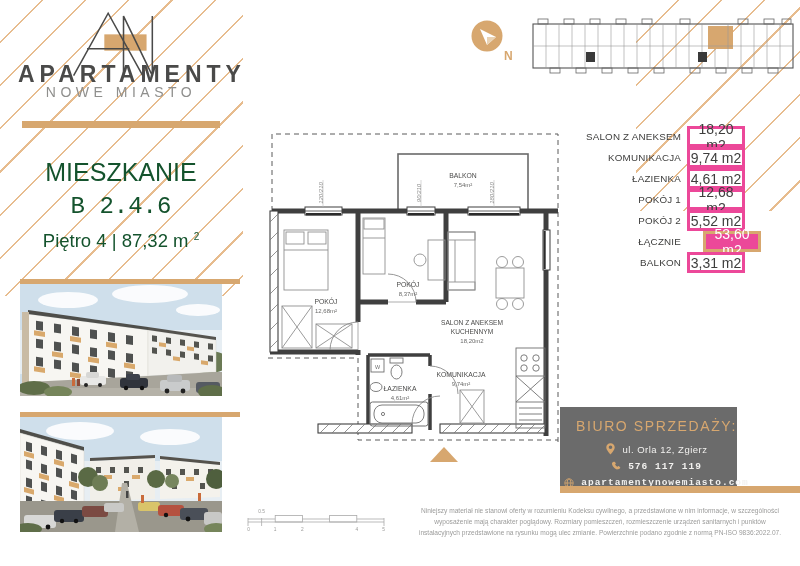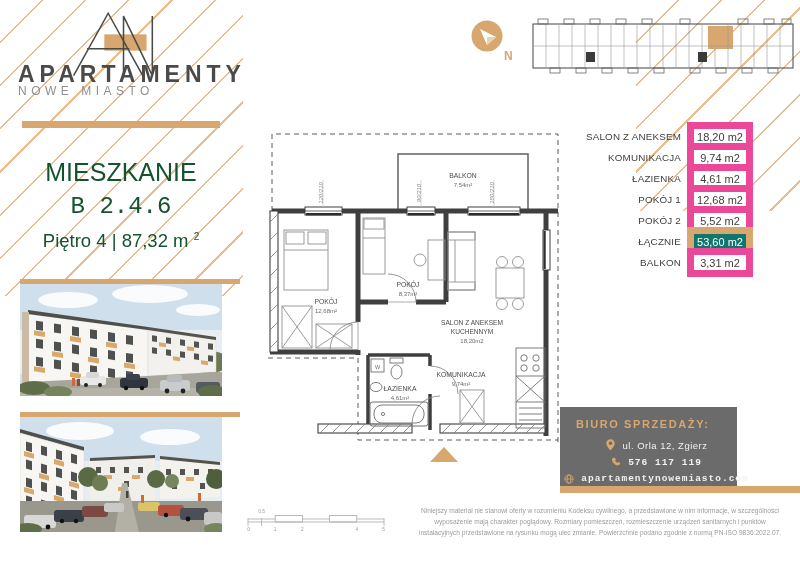--- a/index.html
+++ b/index.html
@@ -3,38 +3,38 @@
 <meta charset="utf-8">
 <style>
   html,body{margin:0;padding:0;background:#e8e8e8;}
   #page{position:relative;width:800px;height:566px;background:#ffffff;overflow:hidden;
         font-family:"Liberation Sans",sans-serif;color:#3E3E3D;}
   .abs{position:absolute;}
   
   .hatch{background:repeating-linear-gradient(135deg,transparent 0 29px,#E7BC8E 29px 30.6px);}
   
   .brand-name{font-size:23px;letter-spacing:5px;color:#4A4A49;font-weight:700;text-align:center;}
-  .brand-sub{font-size:12px;letter-spacing:4.5px;color:#8F8F8D;text-align:left;}
+  .brand-sub{font-size:14px;letter-spacing:4.5px;color:#8F8F8D;text-align:center;}
   .gold-bar{background:#D7A76F;}
   
   .title-block{text-align:center;color:#14532d;}
   .title-1{font-size:25px;font-weight:500;}
   .title-2{font-size:24px;font-weight:500;margin-top:6px;font-family:Liberation Mono, monospace;}
   .title-3{font-size:18.5px;font-weight:400;margin-top:10px;}
   .title-3 sup{font-size:10px;}
   
   .tbl{display:flex;flex-direction:column;gap:4px;}
   .tbl-row{display:flex;align-items:center;height:17px;}
   .tbl-label{width:123px;text-align:right;font-size:9.8px;color:#3E3E3D;letter-spacing:.2px;padding-right:6px;}
-  .tbl-val{width:52px;height:15px;border:7px solid #ec4899;background:#fff;display:flex;
-           align-items:center;justify-content:center;font-size:11px;color:#3E3E3D;text-align:center;}
-  .tbl-val.hl{background:#0f766e;color:#fff;border-color:#D7A76F;}
+  .tbl-val{width:52px;height:15px;border:3px solid #ec4899;background:#fff;display:flex;
+           align-items:center;justify-content:center;font-size:14px;color:#3E3E3D;text-align:center;}
+  .tbl-val.hl{background:#ec4899;color:#fff;border-color:#D7A76F;margin-left:16px;}
   
   .office{background:#6B6B6B;padding:11px 0 0 16px;box-sizing:border-box;}
-  .office-title{color:#D7A76F;font-size:11px;font-weight:bold;letter-spacing:1.6px;margin-bottom:9px;}
+  .office-title{color:#D7A76F;font-size:14px;font-weight:normal;letter-spacing:1.6px;margin-bottom:9px;}
   .office-row{display:flex;align-items:center;gap:7px;margin-bottom:5.5px;justify-content:center;}
   .office-row .txt{color:#F2F1EF;font-size:9.5px;letter-spacing:.5px;}
   .office-row .txt.b{font-weight:bold;letter-spacing:1px;font-family:Liberation Mono, monospace;}
   .oicon{width:10px;display:flex;justify-content:center;}
   
   .disc{font-size:6.6px;line-height:1.7;color:#9C9C9B;text-align:center;}
   .disc span{display:block;white-space:nowrap;}
   
   .photo{border:0;display:block;}
   svg text{font-family:"Liberation Sans",sans-serif;}

